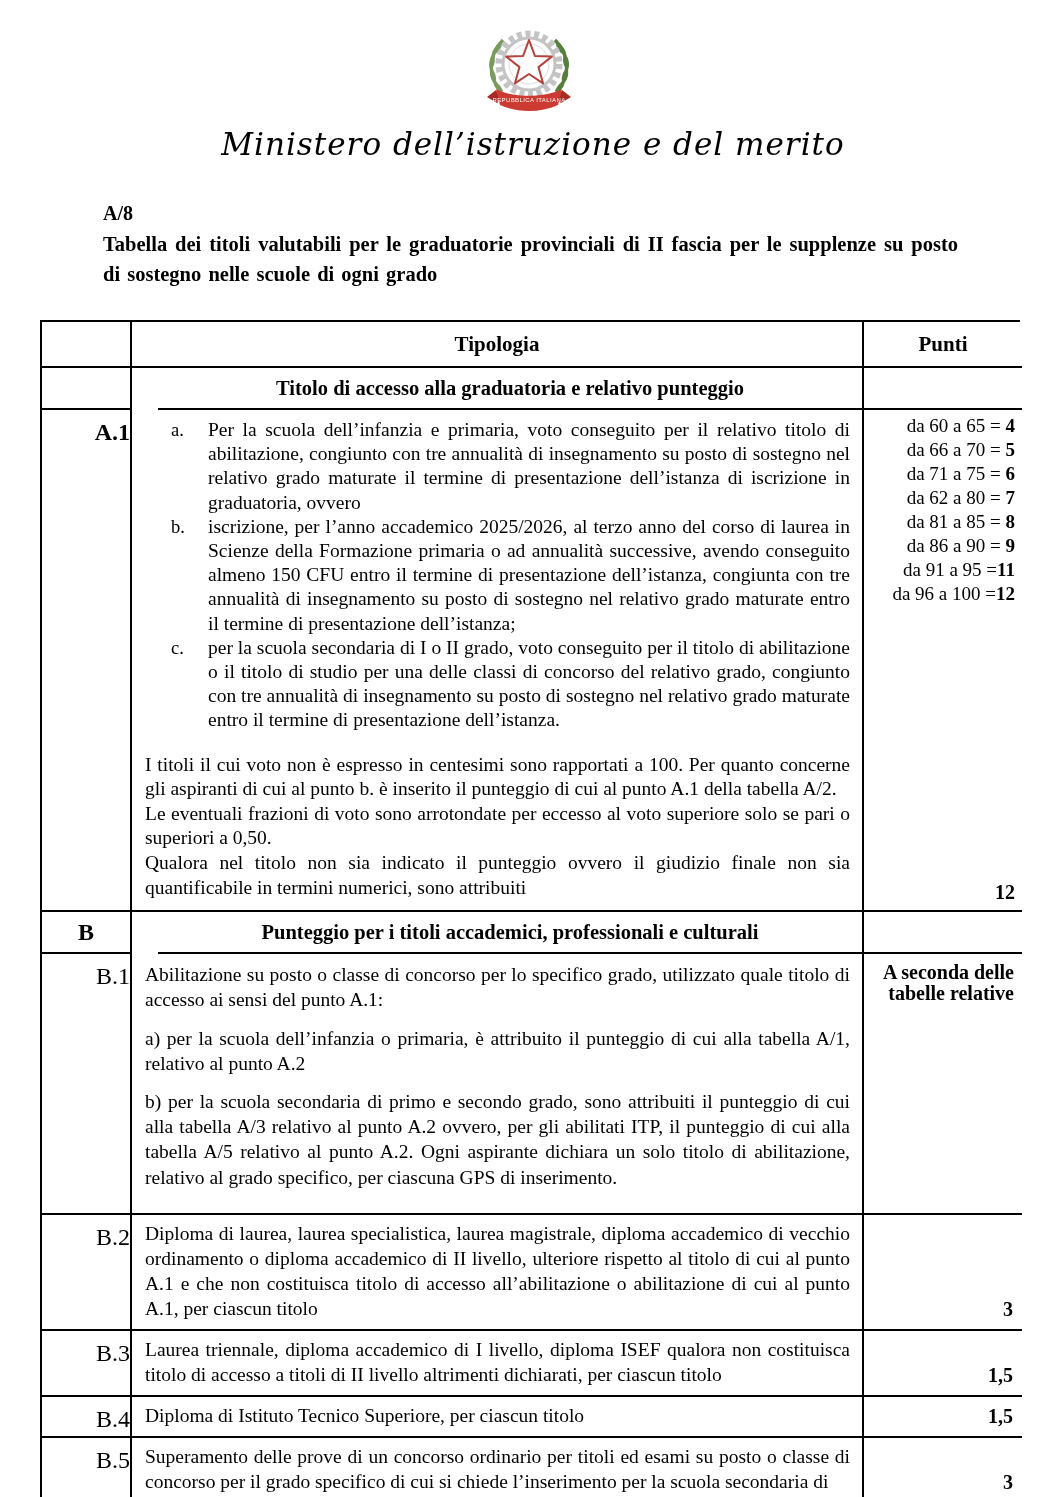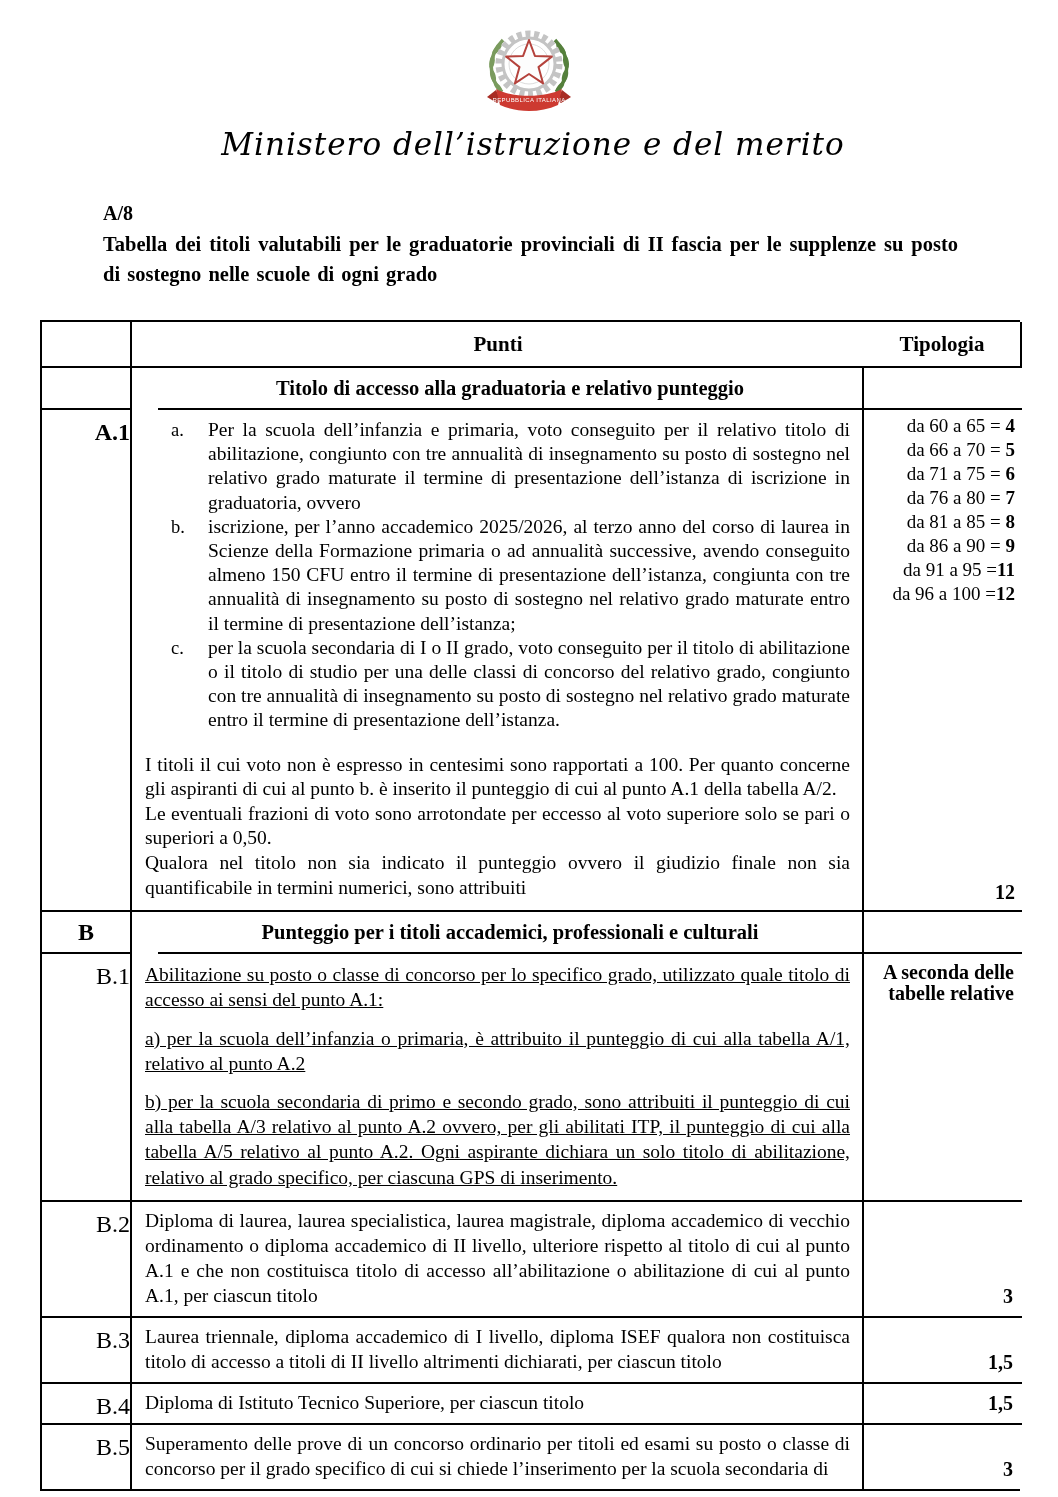--- a/index.html
+++ b/index.html
@@ -62,22 +62,22 @@
 
   .notes { margin-top:20px; line-height:24.6px; }
 
   
   .punti-a1 { display:flex; flex-direction:column; padding:4px 7px 6px 4px; }
   .scale { text-align:right; font-size:19px; line-height:24px; white-space:nowrap; }
   .flexfill { flex:1 1 auto; }
   .score-bottom { text-align:right; font-weight:bold; font-size:20px; }
 
   
-  .bp { margin:0 0 13px 0; line-height:25.2px;text-decoration:underline; }
-  .bp:last-child { margin-bottom:0; }
+  .bp { margin:0 0 13px 0; line-height:25.2px; }
+  .bp:last-child { margin-bottom:13px; }
   .punti-b1 { text-align:right; font-weight:bold; padding:8px 8px 0 6px; line-height:21px; font-size:20px; }
   .punti-val {
     display:flex; align-items:flex-end; justify-content:flex-end;
     font-weight:bold; font-size:20px; padding:4px 9px 8px 4px;
   }
   .btext { padding:6px 12px 8px 13px; text-align:justify; line-height:25px; }
 
   .page-num {
     text-align:center; margin:12px 0 16px;
     font-family:"Liberation Sans", sans-serif; font-size:20px;
@@ -118,22 +118,22 @@
   <div class="ministry">Ministero dell’istruzione e del merito</div>
 
   <div class="doc-head">
     <div class="doc-code">A/8</div>
     <div class="doc-title">Tabella dei titoli valutabili per le graduatorie provinciali di II fascia per le supplenze su posto di sostegno nelle scuole di ogni grado</div>
   </div>
 
   <div class="tbl">
 
     <div class="c hc"></div>
+    <div class="c hc">Tipologia</div>
     <div class="c hc lastcol">Punti</div>
-    <div class="c hc">Tipologia</div>
 
     <div class="c"></div>
     <div class="c sec">Titolo di accesso alla graduatoria e relativo punteggio</div>
     <div class="c lastcol"></div>
 
     <div class="c code bold">A.1</div>
     <div class="c body-cell">
       <div>
         <div class="li">
           <span class="marker">a.</span>
@@ -152,21 +152,21 @@
         <div>I titoli il cui voto non è espresso in centesimi sono rapportati a 100. Per quanto concerne gli aspiranti di cui al punto b. è inserito il punteggio di cui al punto A.1 della tabella A/2.</div>
         <div>Le eventuali frazioni di voto sono arrotondate per eccesso al voto superiore solo se pari o superiori a 0,50.</div>
         <div>Qualora nel titolo non sia indicato il punteggio ovvero il giudizio finale non sia quantificabile in termini numerici, sono attribuiti</div>
       </div>
     </div>
     <div class="c lastcol punti-a1">
       <div class="scale">
         <div><span>da 60 a 65 = </span><b>4</b></div>
         <div><span>da 66 a 70 = </span><b>5</b></div>
         <div><span>da 71 a 75 = </span><b>6</b></div>
-        <div><span>da 76 a 80 = </span><b>7</b></div>
+        <div><span>da 62 a 80 = </span><b>7</b></div>
         <div><span>da 81 a 85 = </span><b>8</b></div>
         <div><span>da 86 a 90 = </span><b>9</b></div>
         <div><span>da 91 a 95 =</span><b>11</b></div>
         <div><span>da 96 a 100 =</span><b>12</b></div>
       </div>
       <div class="flexfill"></div>
       <div class="score-bottom">12</div>
     </div>
 
     <div class="c code midv">B</div>

